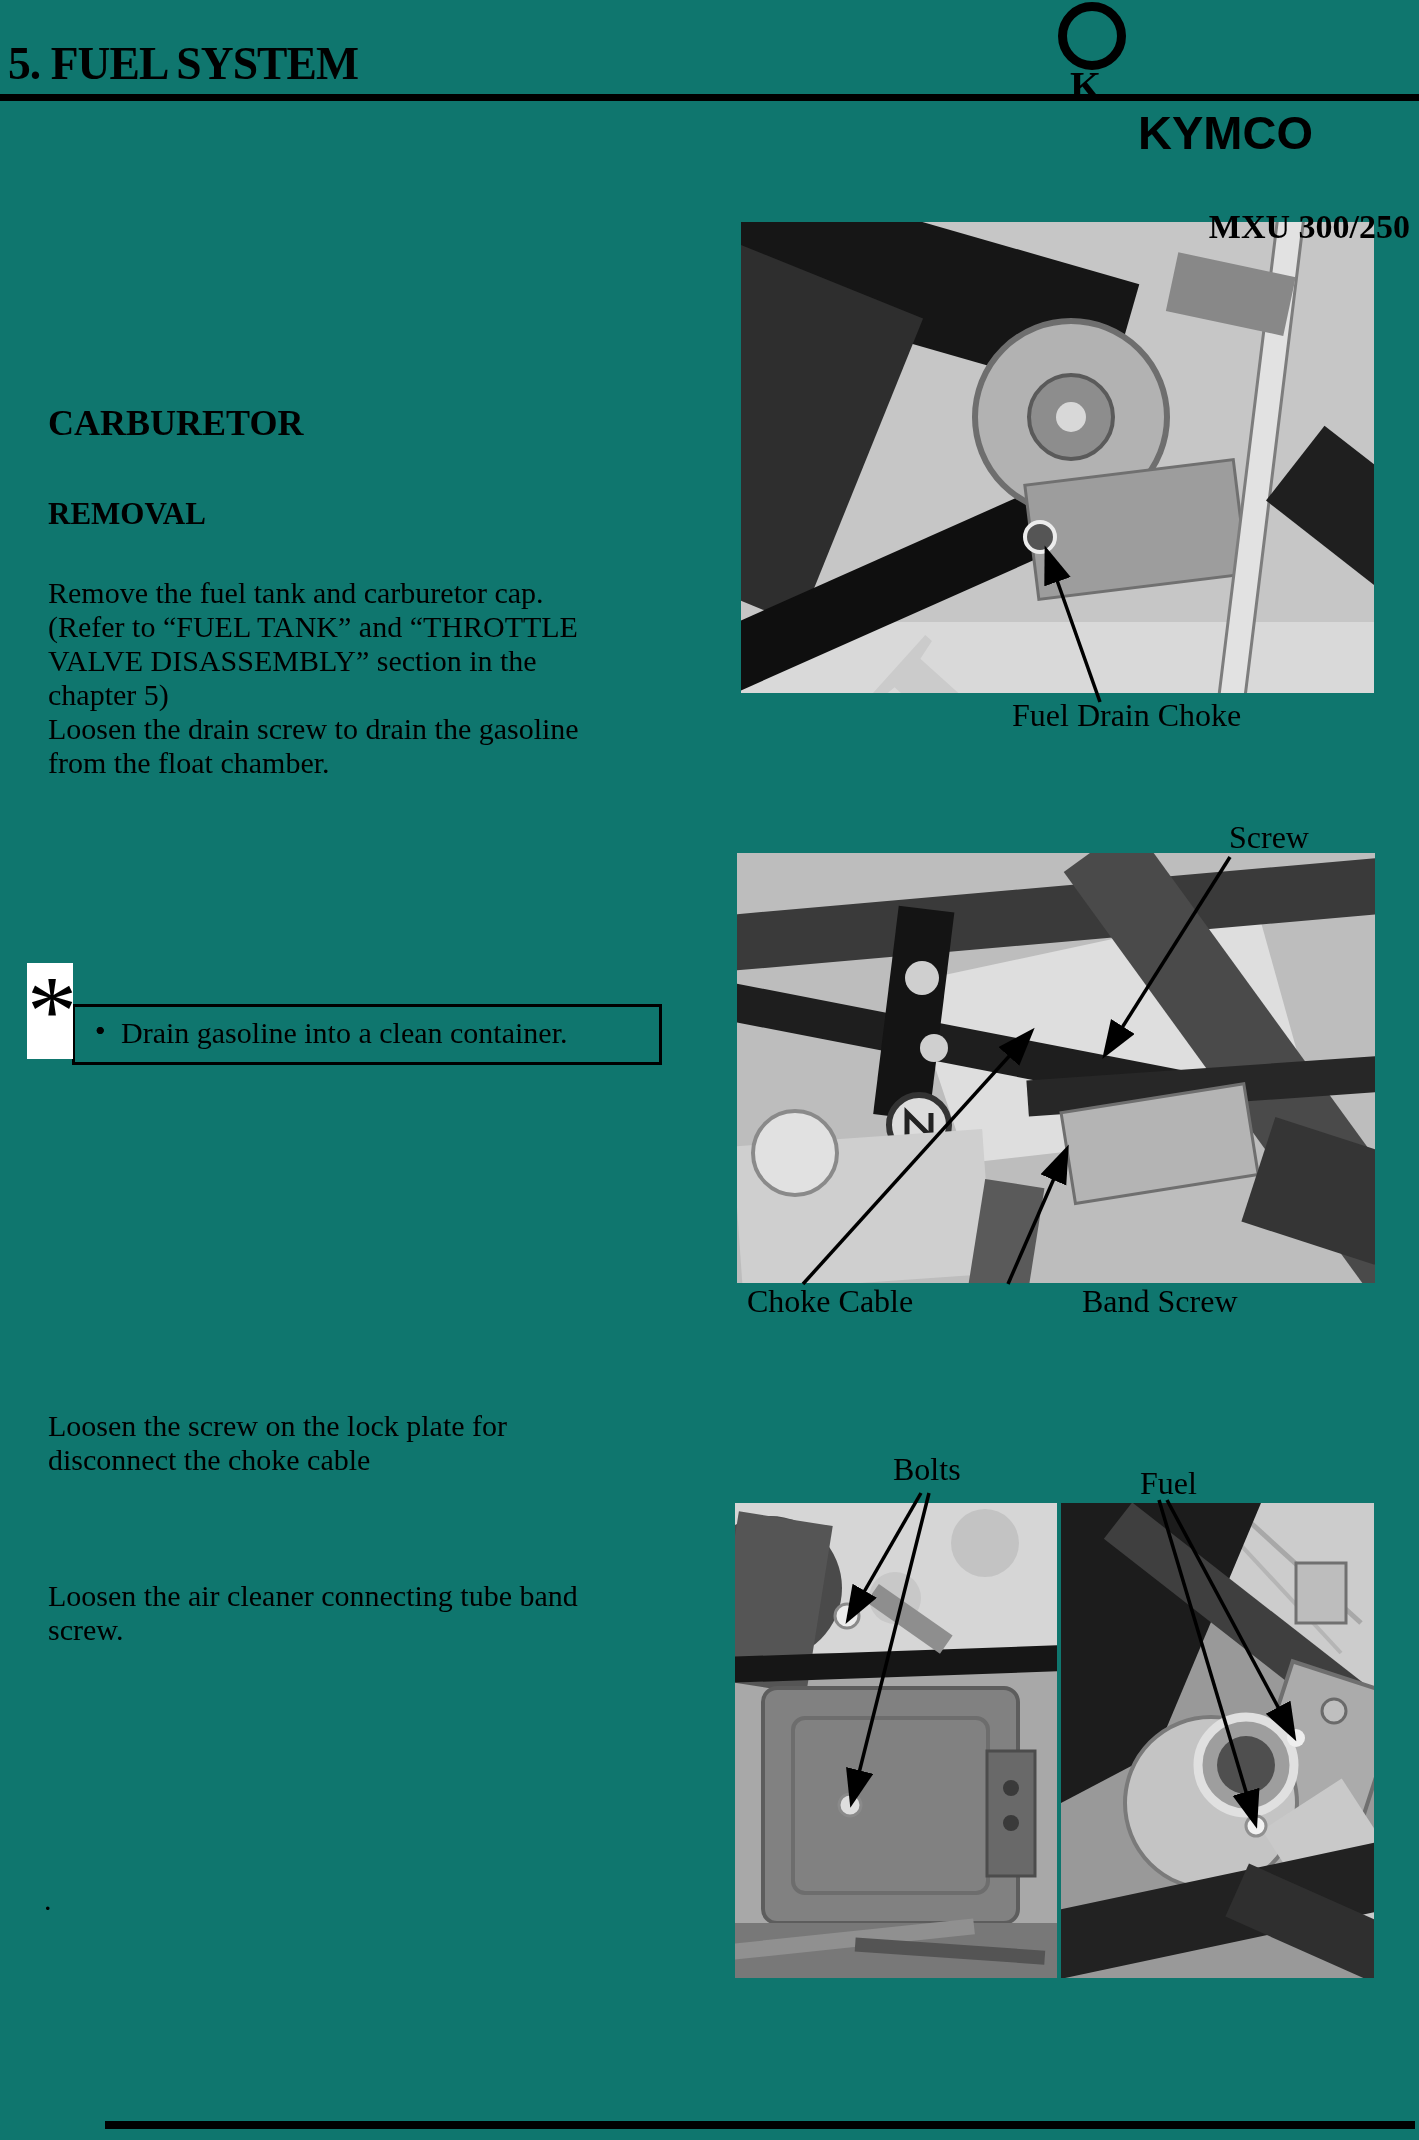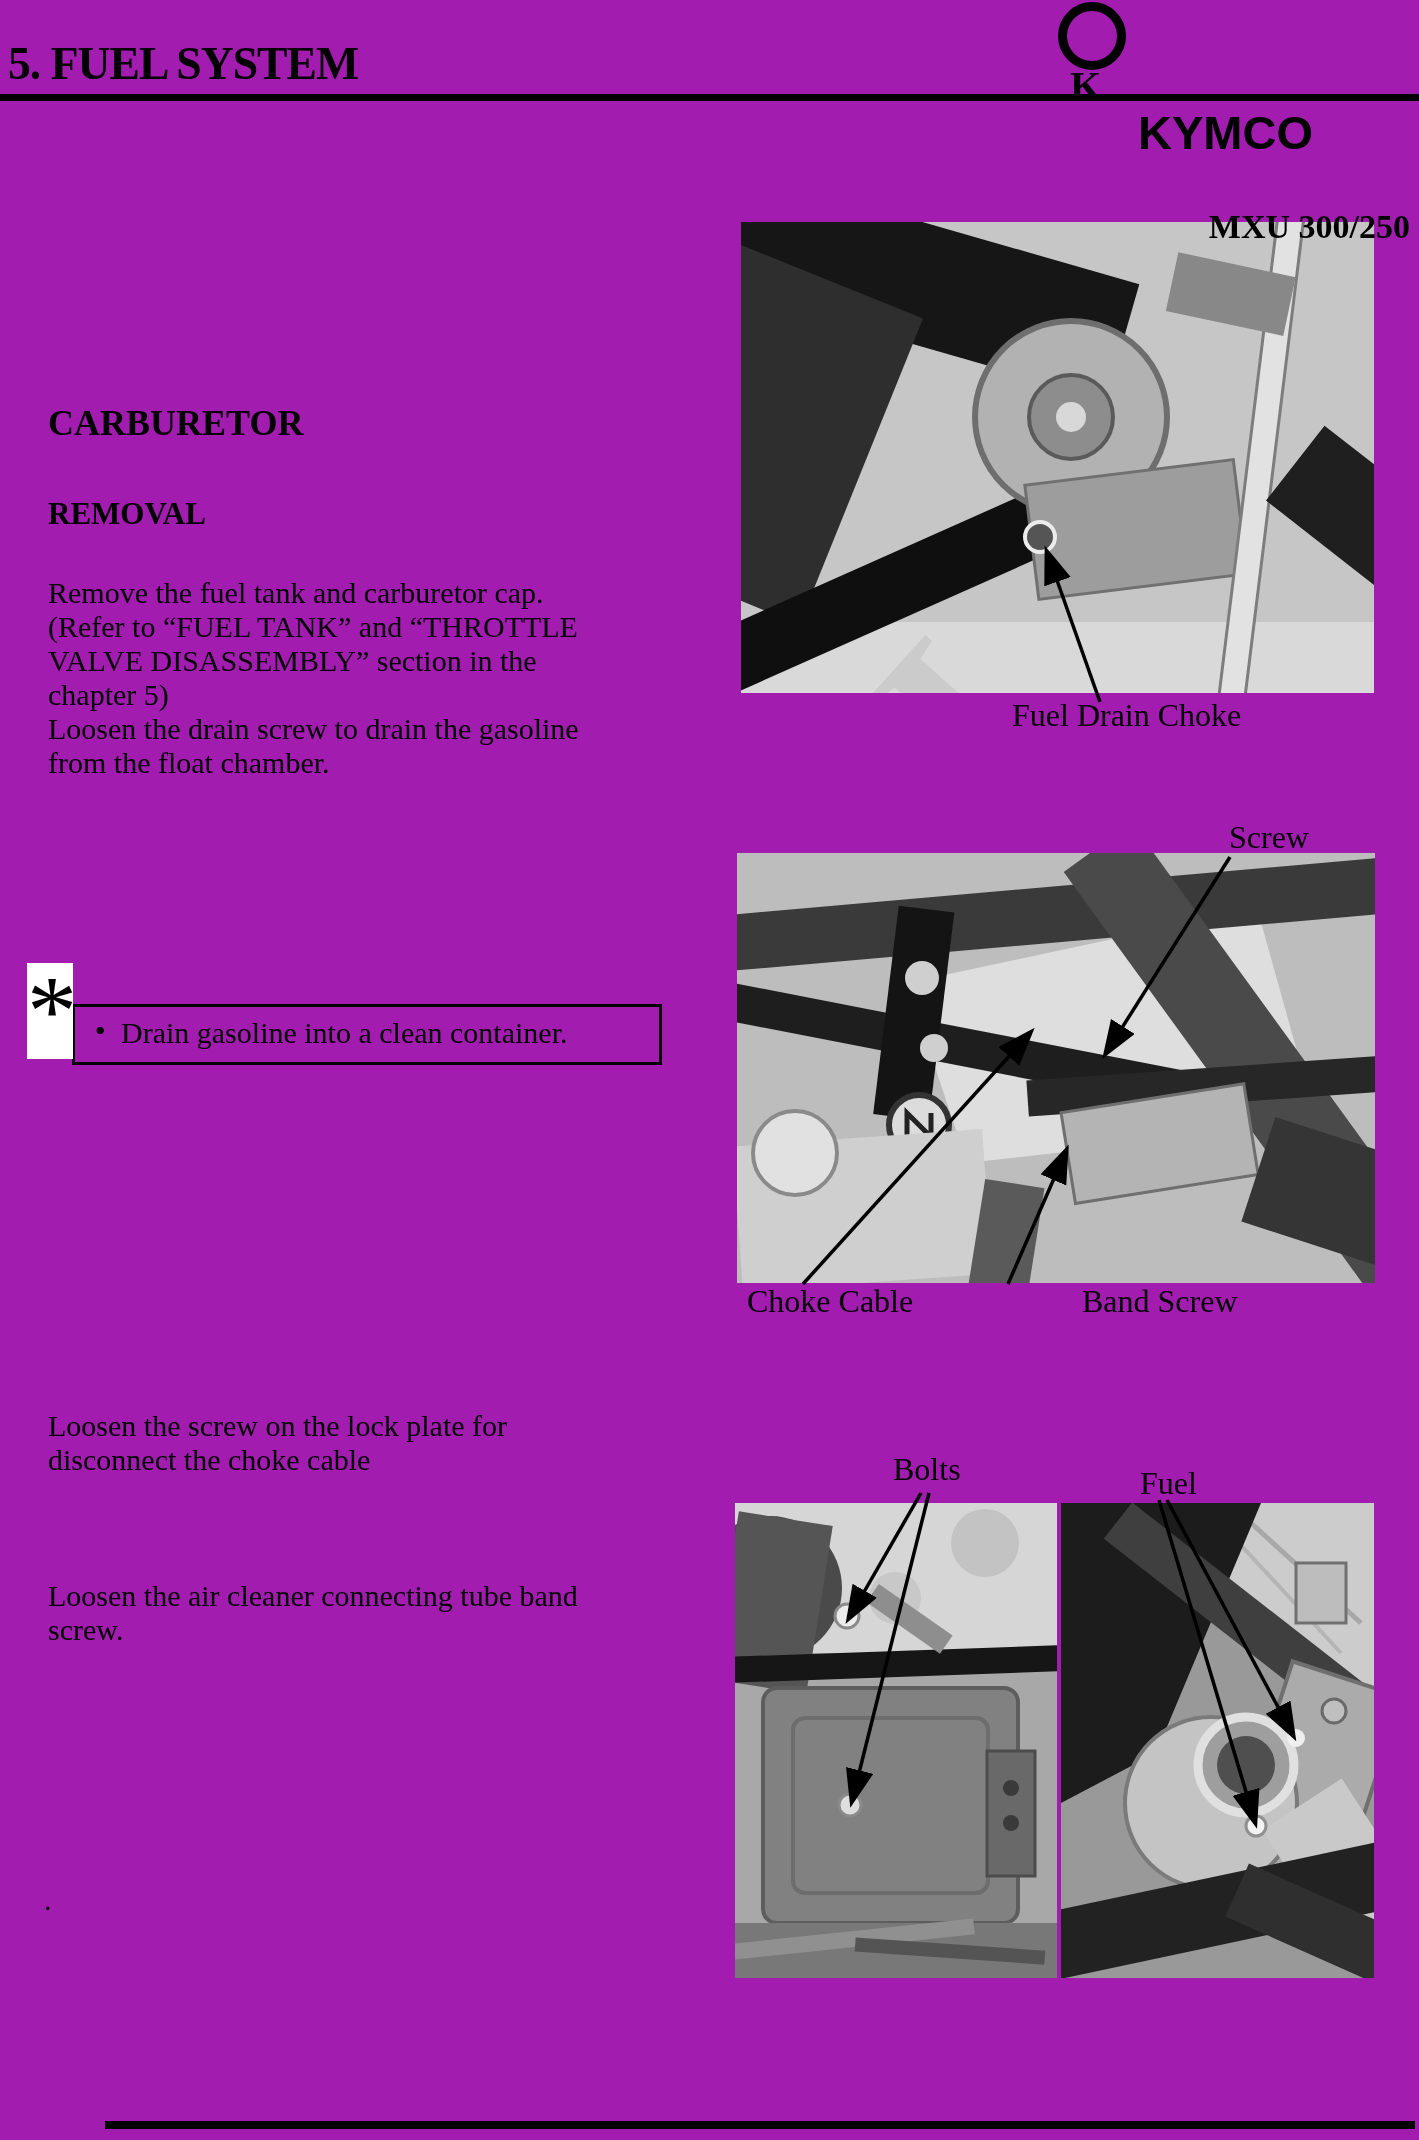--- a/index.html
+++ b/index.html
@@ -1,17 +1,17 @@
 <!DOCTYPE html>
 <html><head>
 <meta charset="utf-8">
 <style>
   html,body{margin:0;padding:0;background:#888;}
   #page{
-    position:relative;width:1419px;height:2140px;background:#a21caf;
+    position:relative;width:1419px;height:2140px;background:#0f766e;
     font-family:"Liberation Serif","DejaVu Serif",serif;color:#000;overflow:hidden;
   }
   
   .chapter-title{position:absolute;left:8px;top:36px;font-size:47px;font-weight:700;letter-spacing:-1px;transform:scaleX(.97);transform-origin:left;white-space:nowrap;}
   .logo-ring{position:absolute;left:1058px;top:2px;width:50px;height:50px;border:9px solid #000;border-radius:50%;}
   .logo-k{position:absolute;left:1070px;top:8px;font-size:40px;font-weight:700;font-family:"Liberation Serif",serif;}
   .brand{position:absolute;left:1138px;top:4px;font-size:47px;font-weight:700;font-family:"Liberation Sans","DejaVu Sans",sans-serif;letter-spacing:0px;}
   .model{position:absolute;left:1110px;top:52px;width:300px;text-align:right;font-size:34px;font-weight:700;}
   .header-rule{position:absolute;left:0;top:94px;width:1419px;height:7px;background:#000;}
   

